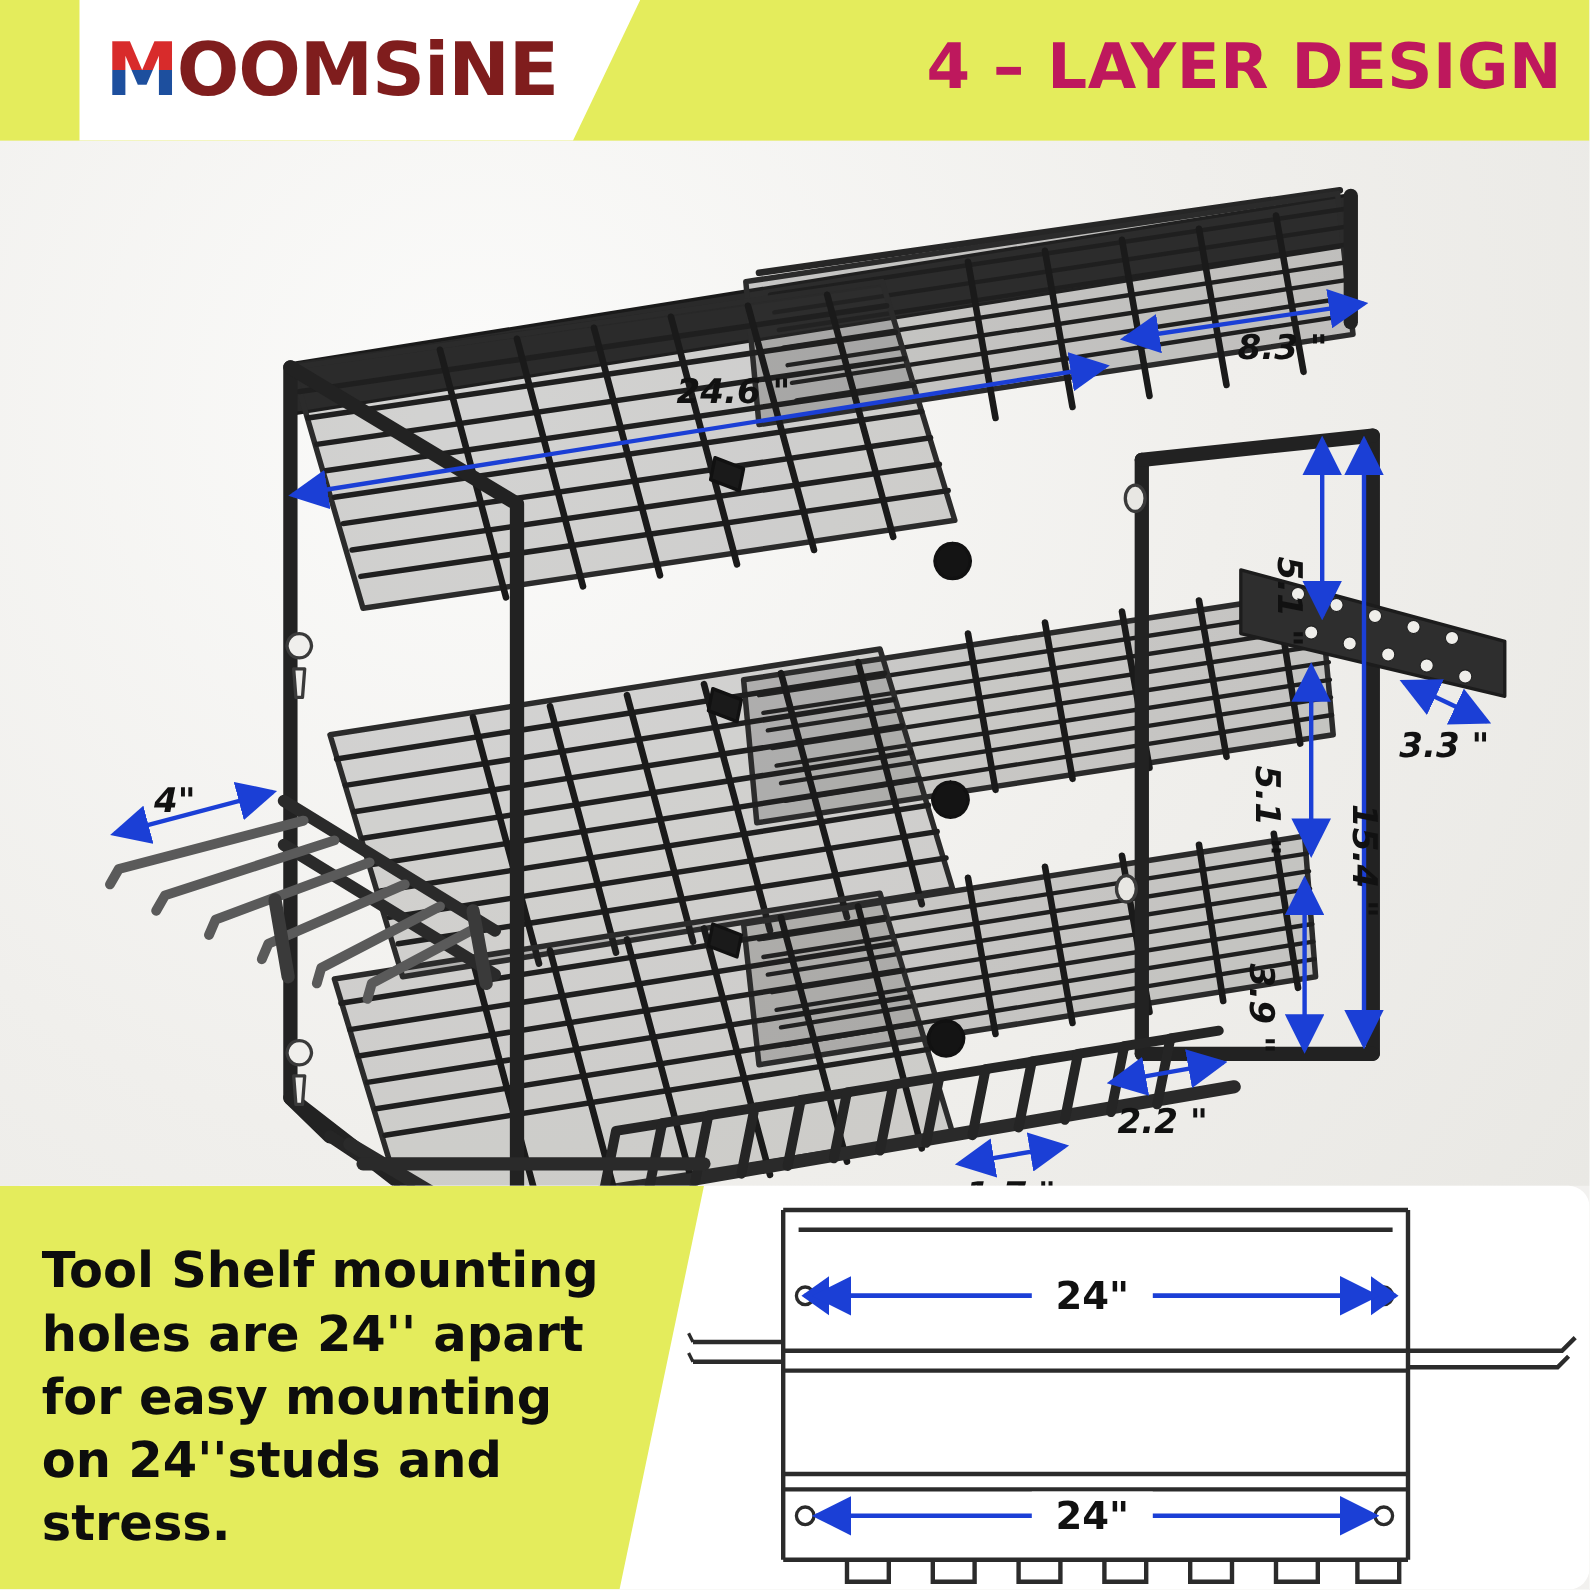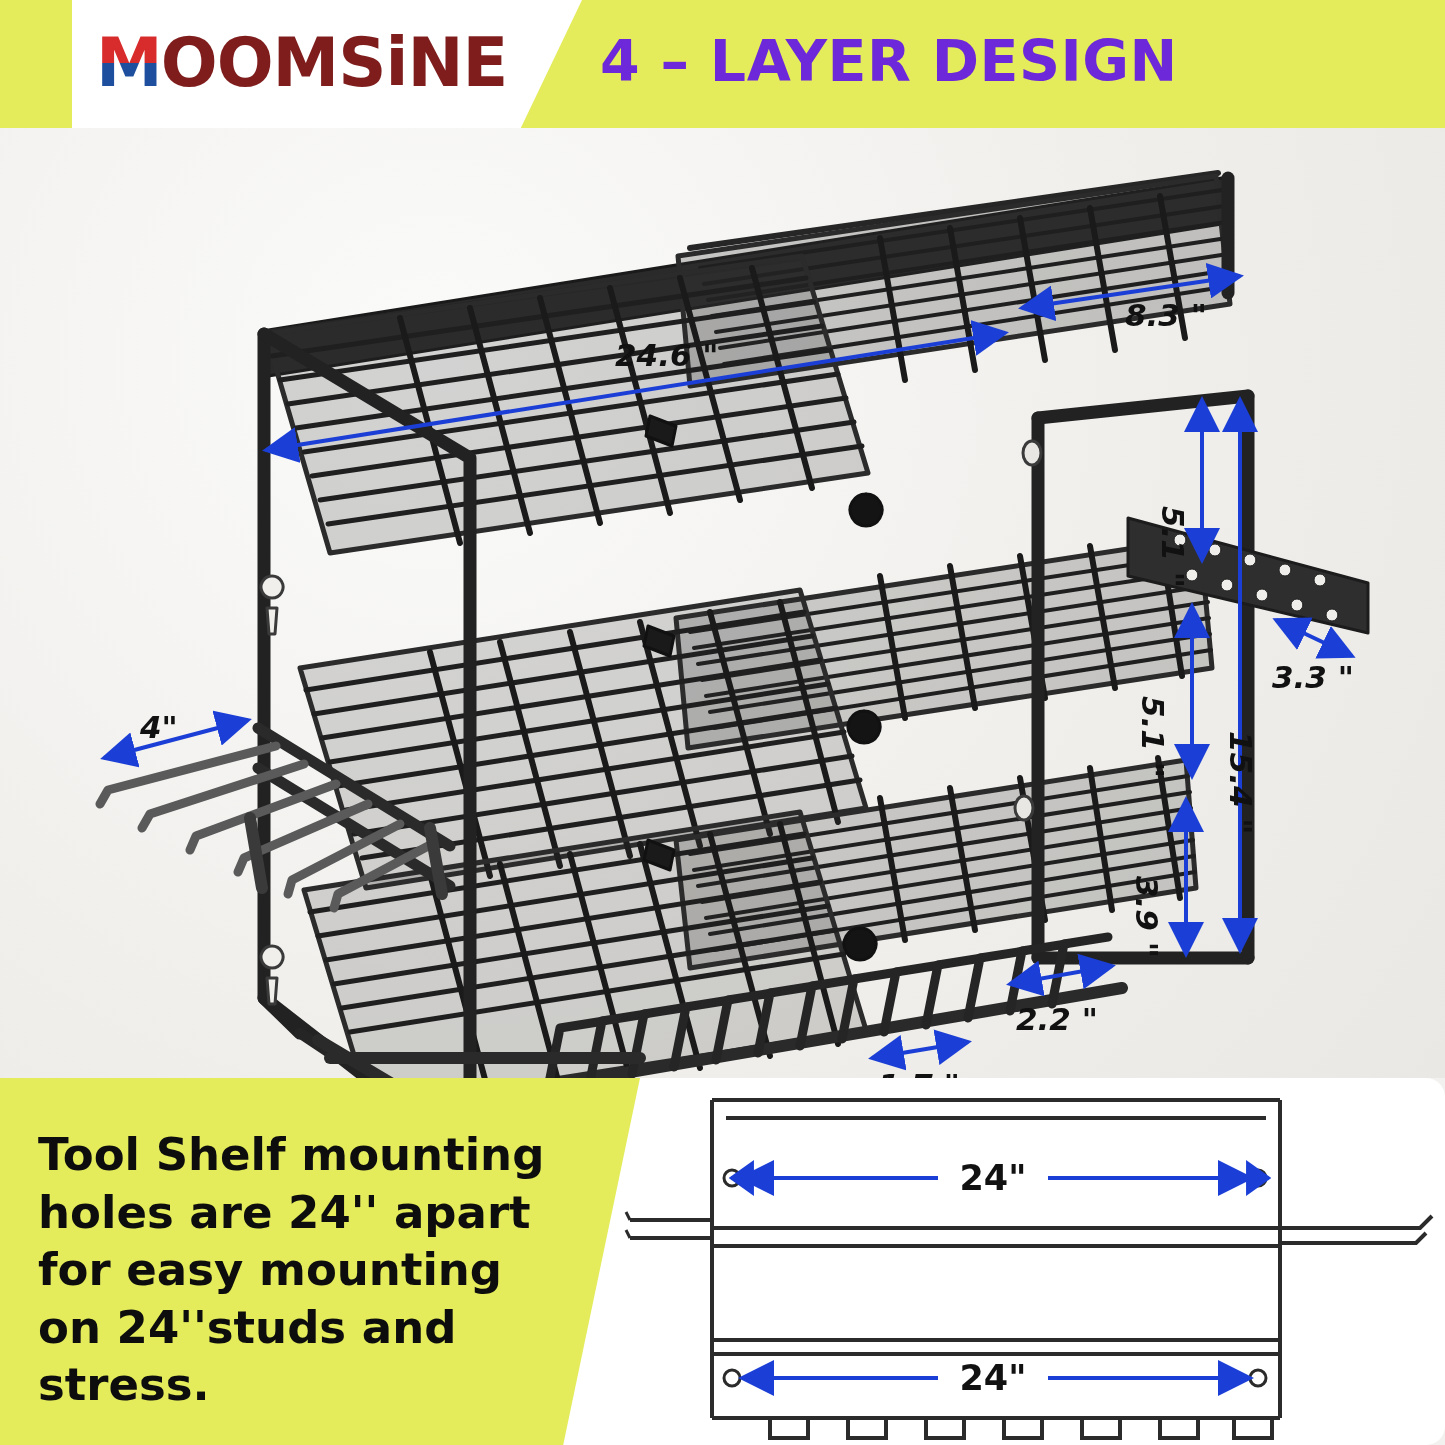--- a/index.html
+++ b/index.html
@@ -33,23 +33,23 @@
     background:linear-gradient(180deg,#d82b2b 0 50%, #1d4f9e 50% 100%);
     -webkit-background-clip:text; background-clip:text; color:transparent;
   }
   .logo-rest {
     font-size:67px; font-weight:bold; letter-spacing:-1px;
     font-family:"DejaVu Sans", sans-serif;
     color:#7f1d1d; line-height:1;
   }
   .header-title {
     position:absolute; left:600px; top:28px; width:820px;
-    text-align:left;
+    text-align:right;
     font-family:"DejaVu Sans", sans-serif;
-    font-size:57px; font-weight:bold; color:#6d28d9;
+    font-size:57px; font-weight:bold; color:#be185d;
     letter-spacing:0.5px;
   }
 
   
   .photo {
     position:absolute; left:0; top:128px; width:1445px; height:950px;
     background:
       radial-gradient(circle at 30% 25%, #fbfbfa 0%, #f0efec 55%, #e9e8e4 100%);
   }
   .photo svg { position:absolute; left:0; top:0; }

